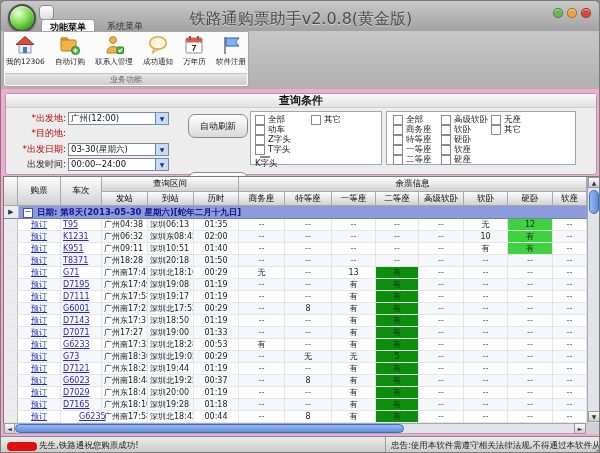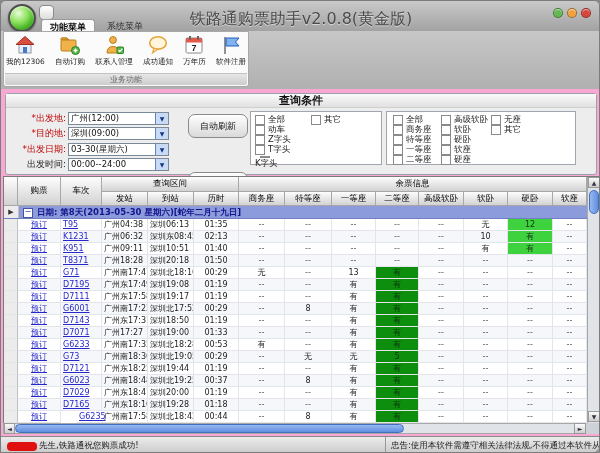--- a/index.html
+++ b/index.html
@@ -160,24 +160,20 @@
       <div>
           <div class="frow" style="top: 17px;">
             <span class="flabel req">*出发地:</span>
             <div class="fselect">
               <span class="fvalue">广州(12:00)</span>
               <span class="farrow">▼</span>
             </div>
           </div>
           <div class="frow" style="top: 32.5px;">
             <span class="flabel req">*目的地:</span>
-            <div class="fselect">
-              <span class="fvalue">深圳(09:00)</span>
-              <span class="farrow">▼</span>
-            </div>
           </div>
           <div class="frow" style="top: 48px;">
             <span class="flabel req">*出发日期:</span>
             <div class="fselect">
               <span class="fvalue">03-30(星期六)</span>
               <span class="farrow">▼</span>
             </div>
           </div>
           <div class="frow" style="top: 63.5px;">
             <span class="flabel">出发时间:</span>
@@ -309,21 +305,21 @@
             <div class="gcell ctr" style="left: 460px; width: 44px;">无</div>
             <div class="gcell ctr hlB" style="left: 504px; width: 45px;">12</div>
             <div class="gcell dim" style="left: 549px; width: 34px;">--</div>
           </div>
           <div class="grow alt" style="top: 12px;">
             <div class="gcell ind" style="left: 0px; width: 14px;"></div>
             <div class="gcell ctr" style="left: 14px; width: 43px;"><span class="glink">预订</span></div>
             <div class="gcell lft" style="left: 57px; width: 41px;"><span class="glink">K1231</span></div>
             <div class="gcell lft" style="left: 98px; width: 46px;">广州06:32</div>
             <div class="gcell lft" style="left: 144px; width: 46px;">深圳东08:45</div>
-            <div class="gcell ctr" style="left: 190px; width: 45px;">02:13</div>
+            <div class="gcell ctr" style="left: 190px; width: 45px;">02:00</div>
             <div class="gcell dim" style="left: 235px; width: 46px;">--</div>
             <div class="gcell dim" style="left: 281px; width: 47px;">--</div>
             <div class="gcell dim" style="left: 328px; width: 44px;">--</div>
             <div class="gcell dim" style="left: 372px; width: 43px;">--</div>
             <div class="gcell dim" style="left: 415px; width: 45px;">--</div>
             <div class="gcell ctr" style="left: 460px; width: 44px;">10</div>
             <div class="gcell ctr hlB" style="left: 504px; width: 45px;">有</div>
             <div class="gcell dim" style="left: 549px; width: 34px;">--</div>
           </div>
           <div class="grow" style="top: 24px;">

